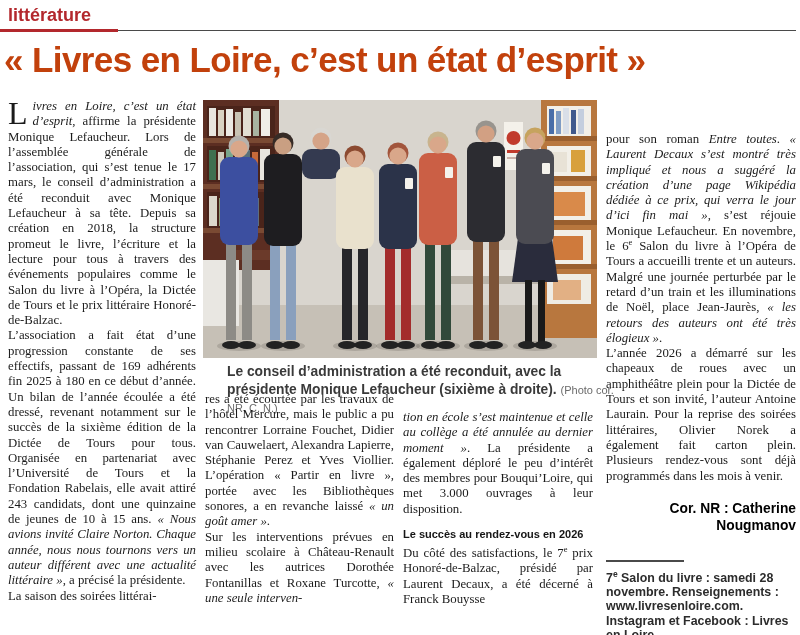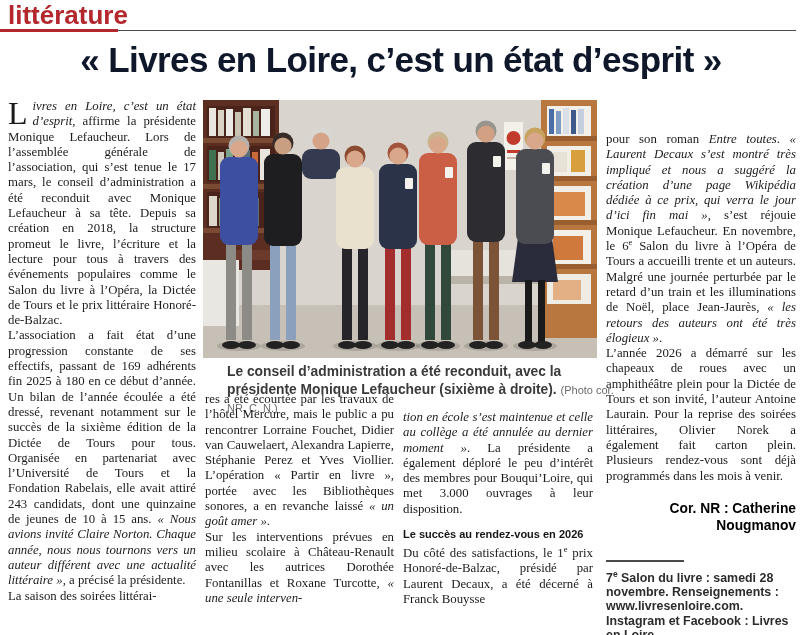--- a/index.html
+++ b/index.html
@@ -1,26 +1,26 @@
 <!DOCTYPE html>
 <html lang="fr"><head>
 <meta charset="utf-8">
 <style>
   html,body{margin:0;padding:0;background:#fff;}
   .page{position:relative;width:800px;height:635px;background:#ffffff;overflow:hidden;
         font-family:"Liberation Serif",serif;color:#1b1b1b;}
   
   .kicker{position:absolute;left:8px;top:2px;font-family:"Liberation Sans",sans-serif;
-          font-weight:700;font-size:26px;line-height:26px;color:#b3282d;}
+          font-weight:700;font-size:18px;line-height:26px;color:#b3282d;}
   .kicker-rule-red{position:absolute;left:0;top:29px;width:118px;height:3px;background:#b3282d;}
   .kicker-rule-dark{position:absolute;left:118px;top:30px;width:678px;height:1px;background:#4a4a4a;}
   
   .headline{position:absolute;left:4px;top:40px;width:794px;white-space:nowrap;
             font-family:"Liberation Sans",sans-serif;font-weight:700;font-size:35px;
-            letter-spacing:-0.6px;color:#0f172a;text-align:center;}
+            letter-spacing:-0.6px;color:#c2410c;}
   
   .col{position:absolute;font-size:12.8px;line-height:15.3px;text-align:justify;}
   .col p{margin:0;}
   .col1{left:8px;top:99px;width:188px;height:534px;}
   .col2{left:205px;top:392px;width:189px;height:223px;}
   .col3{left:403px;top:410px;width:190px;height:223px;}
   .col4{left:606px;top:99px;width:190px;height:534px;margin-top:33px;}
   .dropcap{float:left;font-size:32px;line-height:26px;padding:1px 5px 0 0;color:#1b1b1b;}
   em{font-style:italic;}
   sup{font-size:8.5px;line-height:0;vertical-align:super;}
@@ -215,21 +215,21 @@
     <span class="credit">(Photo cor. NR, C. N.)</span>
   </div>
 
   <div class="col col2">
       <p><span>res a été écourtée par les travaux de l’hôtel Mercure, mais le public a pu rencontrer Lorraine Fouchet, Didier van Cauwelaert, Alexandra Lapierre, Stéphanie Perez et Yves Viollier. L’opération « Partir en livre », portée avec les Bibliothèques sonores, a en revanche laissé </span><em>« un goût amer »</em><span>.</span></p>
       <p><span>Sur les interventions prévues en milieu scolaire à Château-Renault avec les autrices Dorothée Fontanillas et Roxane Turcotte, </span><em>« une seule interven-</em></p>
     </div>
   <div class="col col3">
       <p><em>tion en école s’est maintenue et celle au collège a été annulée au dernier moment »</em><span>. La présidente a également déploré le peu d’intérêt des membres pour Bouqui’Loire, qui met 3.000 ouvrages à leur disposition.</span></p>
       <p class="subhead">Le succès au rendez-vous en 2026</p>
-      <p><span>Du côté des satisfactions, le 1</span><sup>e</sup><span> prix Honoré-de-Balzac, présidé par Laurent Decaux, a été décerné à Franck Bouysse</span></p>
+      <p><span>Du côté des satisfactions, le 7</span><sup>e</sup><span> prix Honoré-de-Balzac, présidé par Laurent Decaux, a été décerné à Franck Bouysse</span></p>
     </div>
 
   <div class="col col4">
     <div>
         <p><span>pour son roman </span><em>Entre toutes</em><span>. </span><em>« Laurent Decaux s’est montré très impliqué et nous a suggéré la création d’une page Wikipédia dédiée à ce prix, qui verra le jour d’ici fin mai »</em><span>, s’est réjouie Monique Lefaucheur. En novembre, le 6</span><sup>e</sup><span> Salon du livre à l’Opéra de Tours a accueilli trente et un auteurs. Malgré une journée perturbée par le retard d’un train et les illuminations de Noël, place Jean-Jaurès, </span><em>« les retours des auteurs ont été très élogieux »</em><span>.</span></p>
         <p><span>L’année 2026 a démarré sur les chapeaux de roues avec un amphithéâtre plein pour la Dictée de Tours et son invité, l’auteur Antoine Laurain. Pour la reprise des soirées littéraires, Olivier Norek a également fait carton plein. Plusieurs rendez-vous sont déjà programmés dans les mois à venir.</span></p>
       </div>
     <p class="byline">Cor. NR : Catherine Nougmanov</p>
     <div class="info-rule"></div>
     <div class="infobox">

